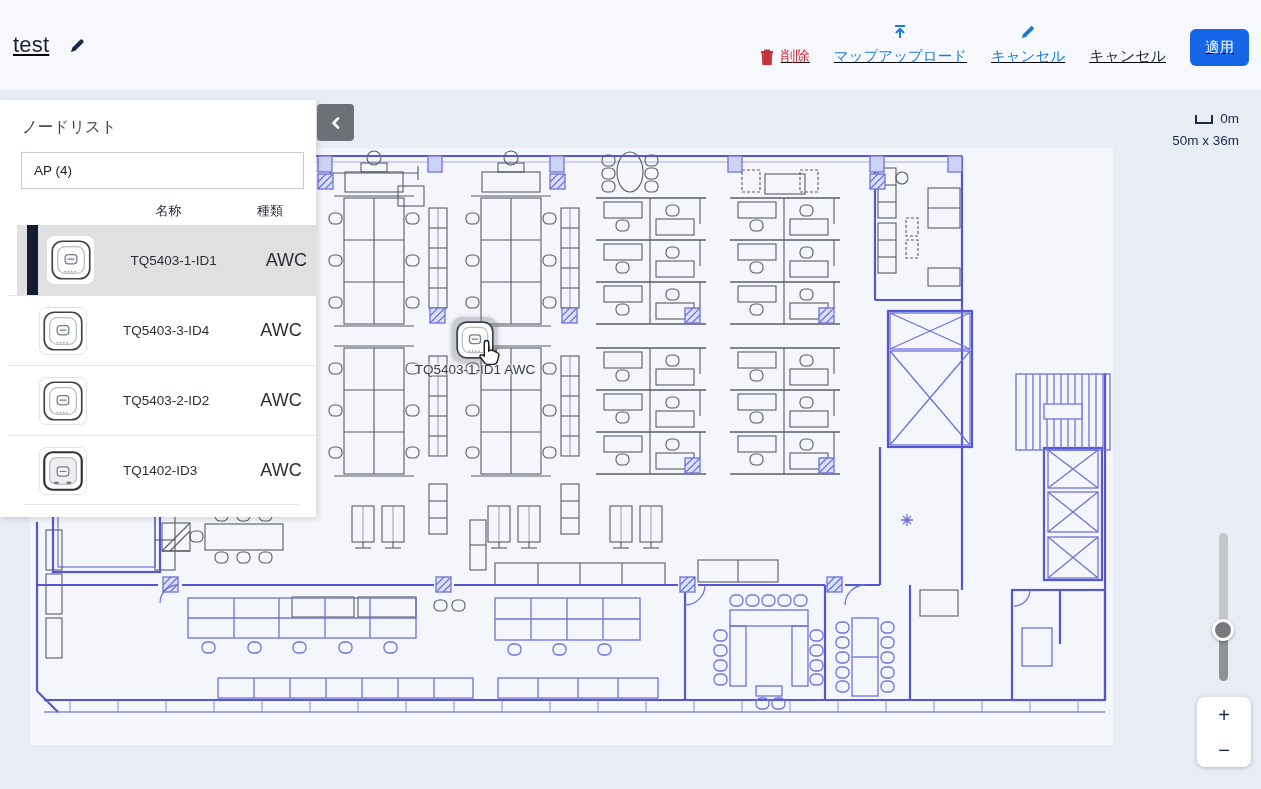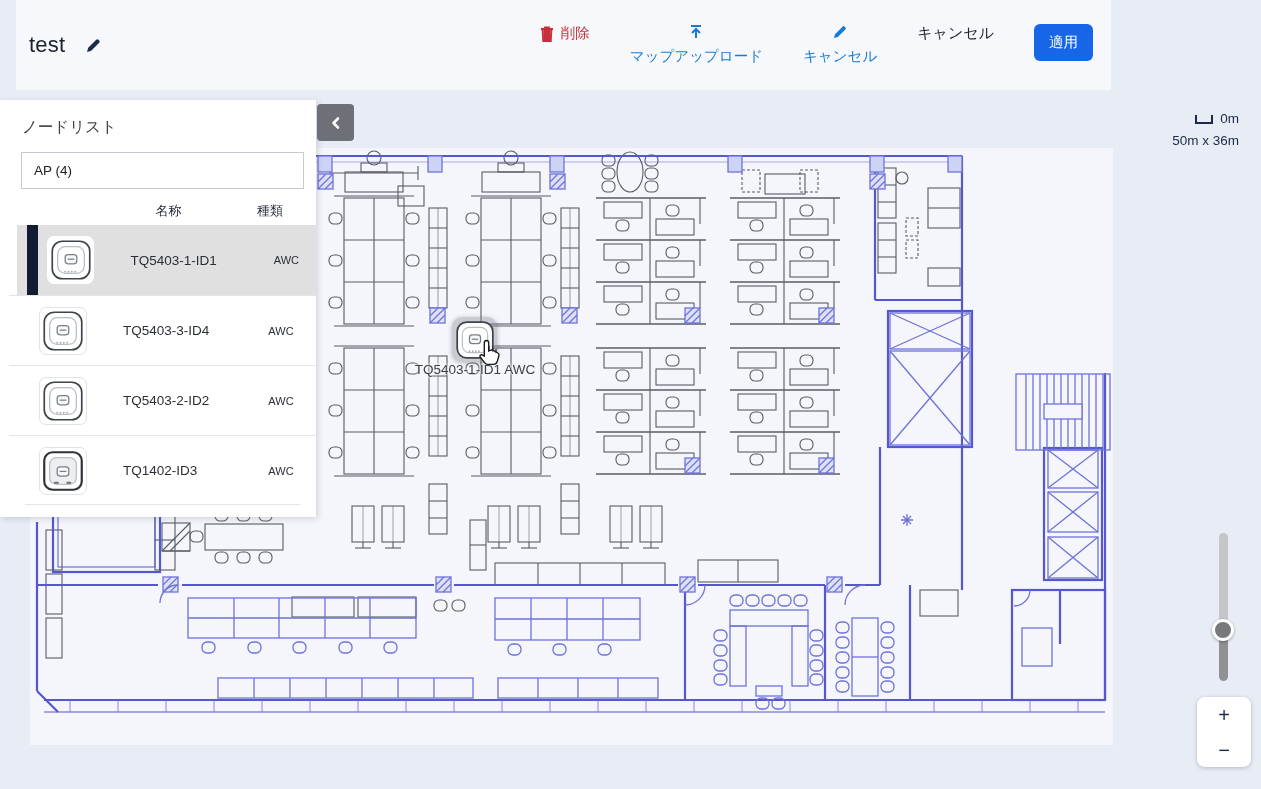--- a/index.html
+++ b/index.html
@@ -1,26 +1,26 @@
 <!DOCTYPE html>
 <html><head>
 <meta charset="utf-8">
 <style>
   * { margin:0; padding:0; box-sizing:border-box; }
   html,body { width:1261px; height:789px; overflow:hidden;
     font-family:"Liberation Sans","DejaVu Sans",sans-serif; background:#e8ecf5; }
   .stage { position:relative; width:1261px; height:789px; }
 
   
-  .topbar { position:absolute; left:16px; top:0; width:1095px; height:90px;
-    background:#f6f8fc; display:flex; align-items:center; justify-content:space-between; }
+  .topbar { position:absolute; left:0; top:0; width:1261px; height:90px;
+    background:#f6f8fc; display:flex; align-items:center; justify-content:space-between;text-decoration:underline; }
   .title-wrap { display:flex; align-items:center; gap:20px; padding-left:13px; }
   .page-title { font-size:22px; font-weight:500; color:#1c2230; letter-spacing:.2px; }
   .icon-btn { background:none; border:none; cursor:pointer; display:flex; align-items:center; }
-  .actions { display:flex; align-items:flex-start; gap:40px; padding-right:18px; }
+  .actions { display:flex; align-items:flex-end; gap:24px; padding-right:12px; }
   .act { display:flex; align-items:center; gap:7px; background:none; border:none;
     font-size:14.5px; font-weight:500; cursor:pointer; font-family:inherit; }
   .act.delete { color:#c5303c; }
   .act.blue { color:#1a7bd4;flex-direction:column; }
   .act.plain { color:#1f2430; font-weight:400; font-size:15px; }
   .apply-btn { background:#1766e8; color:#fff; border:none; border-radius:6px;
     font-size:14.5px; font-weight:500; padding:9px 15px; cursor:pointer; font-family:inherit; }
 
   
   .map-canvas { position:absolute; left:30px; top:148px; width:1083px; height:597px;
@@ -41,21 +41,21 @@
   .th-type { width:62px; margin-left:3px; text-align:center; }
   .row { position:relative; height:70px; display:flex; align-items:center; cursor:pointer; }
   .row .bar { position:absolute; left:10px; top:0; width:11px; height:100%; background:transparent; }
   .row.selected { background:#e0e0e0; margin-left:8px; }
   .row.selected .bar { background:#141c33; }
   .row + .row { border-top:1px solid #e4e5e8; }
   .dev-icon-box { width:48px; height:48px; margin-left:30px; background:#fff;
     border:1px solid #e2e3e7; border-radius:7px; display:flex; align-items:center; justify-content:center; }
   .row.selected .dev-icon-box { border-color:#fff; }
   .cell-name { width:128px; margin-left:36px; font-size:13.5px; color:#2b2f36; }
-  .cell-type { width:60px; text-align:center; font-size:11px; color:#2b2f36; }
+  .cell-type { width:60px; text-align:center; font-size:18px; color:#2b2f36; }
   .panel-foot { border-top:1px solid #e4e5e8; height:9px; margin:0 16px; margin-top:-1px; }
 
   .collapse-btn { position:absolute; left:317px; top:104px; width:37px; height:37px;
     background:#6d7177; border:none; border-radius:4px; cursor:pointer;
     display:flex; align-items:center; justify-content:center; }
 
   
   .node-marker { position:absolute; left:452px; top:317px; width:45px; height:45px;
     border-radius:10px; background:rgba(130,134,144,.38);
     box-shadow:0 1px 5px rgba(0,0,0,.28); display:flex; align-items:center; justify-content:center;

